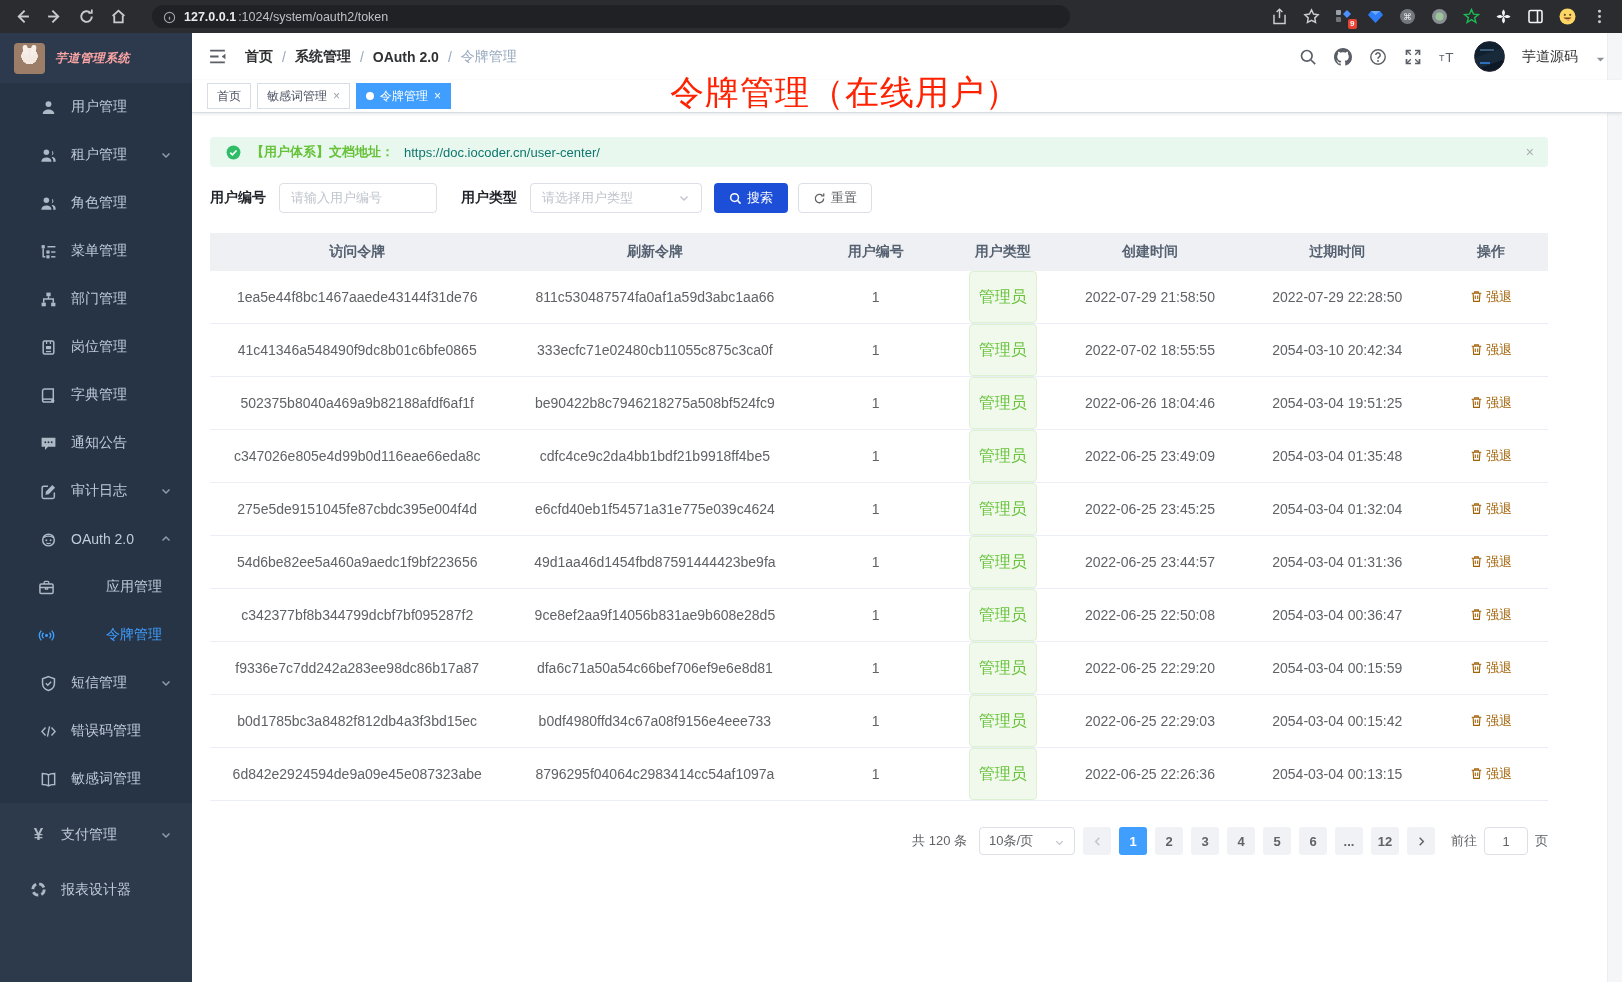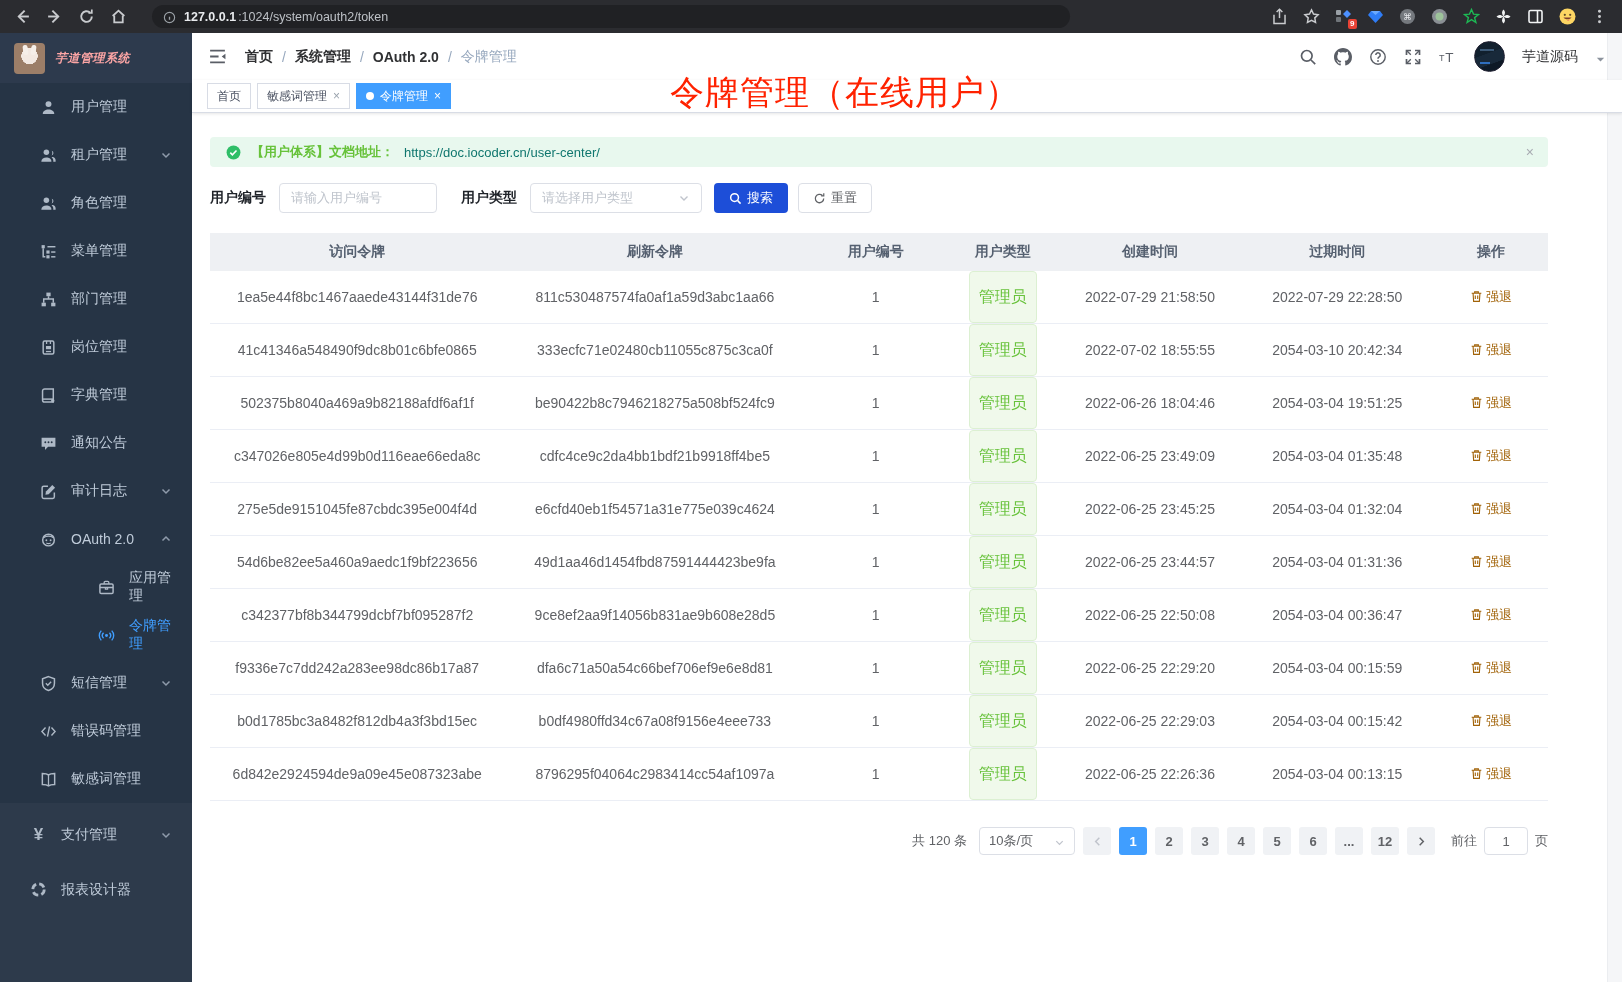--- a/index.html
+++ b/index.html
@@ -25,21 +25,21 @@
   .sidebar { width:192px; background:#263445; display:flex; flex-direction:column; flex:0 0 auto; }
   .logo-row { height:50px; background:#2d3a4d; display:flex; align-items:center; padding:0 14px; gap:10px; }
   .logo-img { width:31px; height:31px; border-radius:4px; background:radial-gradient(circle at 50% 42%, #f3e9e2 0 34%, #9c7e68 35% 100%); position:relative; overflow:hidden; flex:0 0 auto; }
   .logo-img:before { content:""; position:absolute; left:9px; top:2px; width:5px; height:10px; background:#f6efe9; border-radius:3px; transform:rotate(-8deg); }
   .logo-img:after { content:""; position:absolute; left:17px; top:2px; width:5px; height:10px; background:#f6efe9; border-radius:3px; transform:rotate(8deg); }
   .logo-title { color:#fca5a5; font-size:12px; font-weight:700; letter-spacing:.5px;font-style:italic; }
   .menu { flex:0 0 auto; }
   .m-item { height:48px; display:flex; align-items:center; padding:0 14px 0 40px; color:#bfcbd9; font-size:14px; cursor:pointer; position:relative; }
   .m-item .mi { width:17px; height:17px; margin-right:14px; color:#aeb9c6; flex:0 0 auto; }
   .m-item .mi svg { width:100%; height:100%; display:block; }
-  .m-item.child { padding-left:98px; }
+  .m-item.child { padding-left:38px;gap:37px; }
   .m-item.active, .m-item.active .mi { color:#409eff; }
   .arr { position:absolute; right:20px; width:12px; height:12px; color:#8f9bab; }
   .arr svg { width:100%; height:100%; display:block; }
   .menu-bottom { flex:1; background:#2d3a4b; padding-top:4px; }
   .menu-bottom .m-item { height:55px; padding-left:30px; }
   .yen-glyph { font-size:17px; font-weight:700; color:#aeb9c6; width:17px; margin-right:14px; text-align:center; }
 
   
   .main { flex:1; position:relative; background:#fff; }
   .topbar { height:47px; display:flex; align-items:center; padding:0 16px; background:#fff; }

